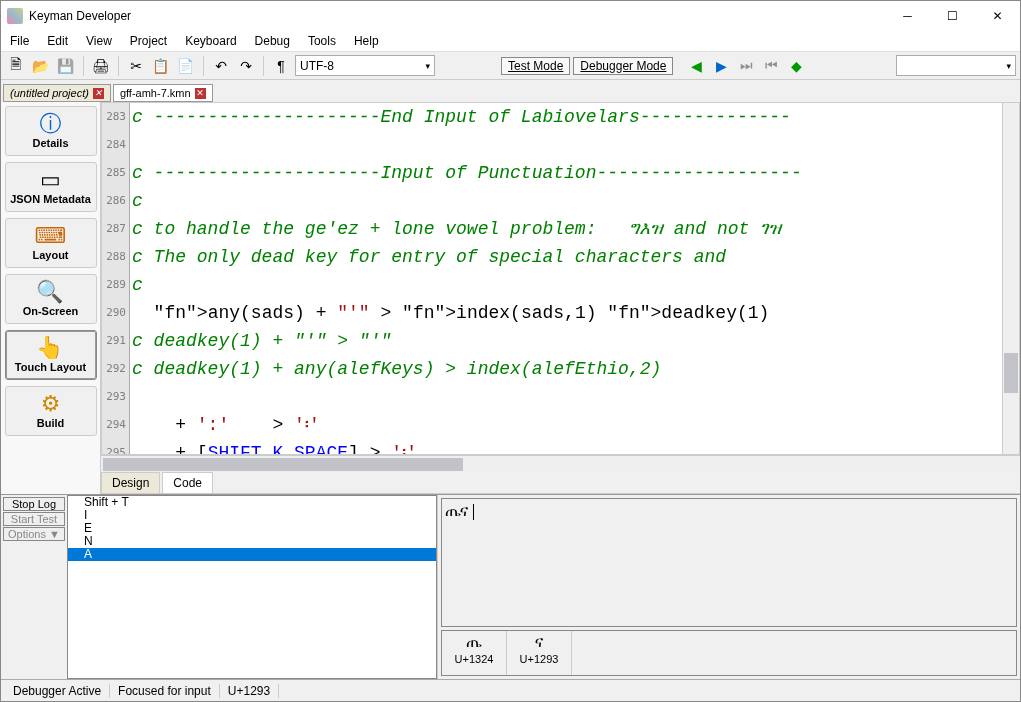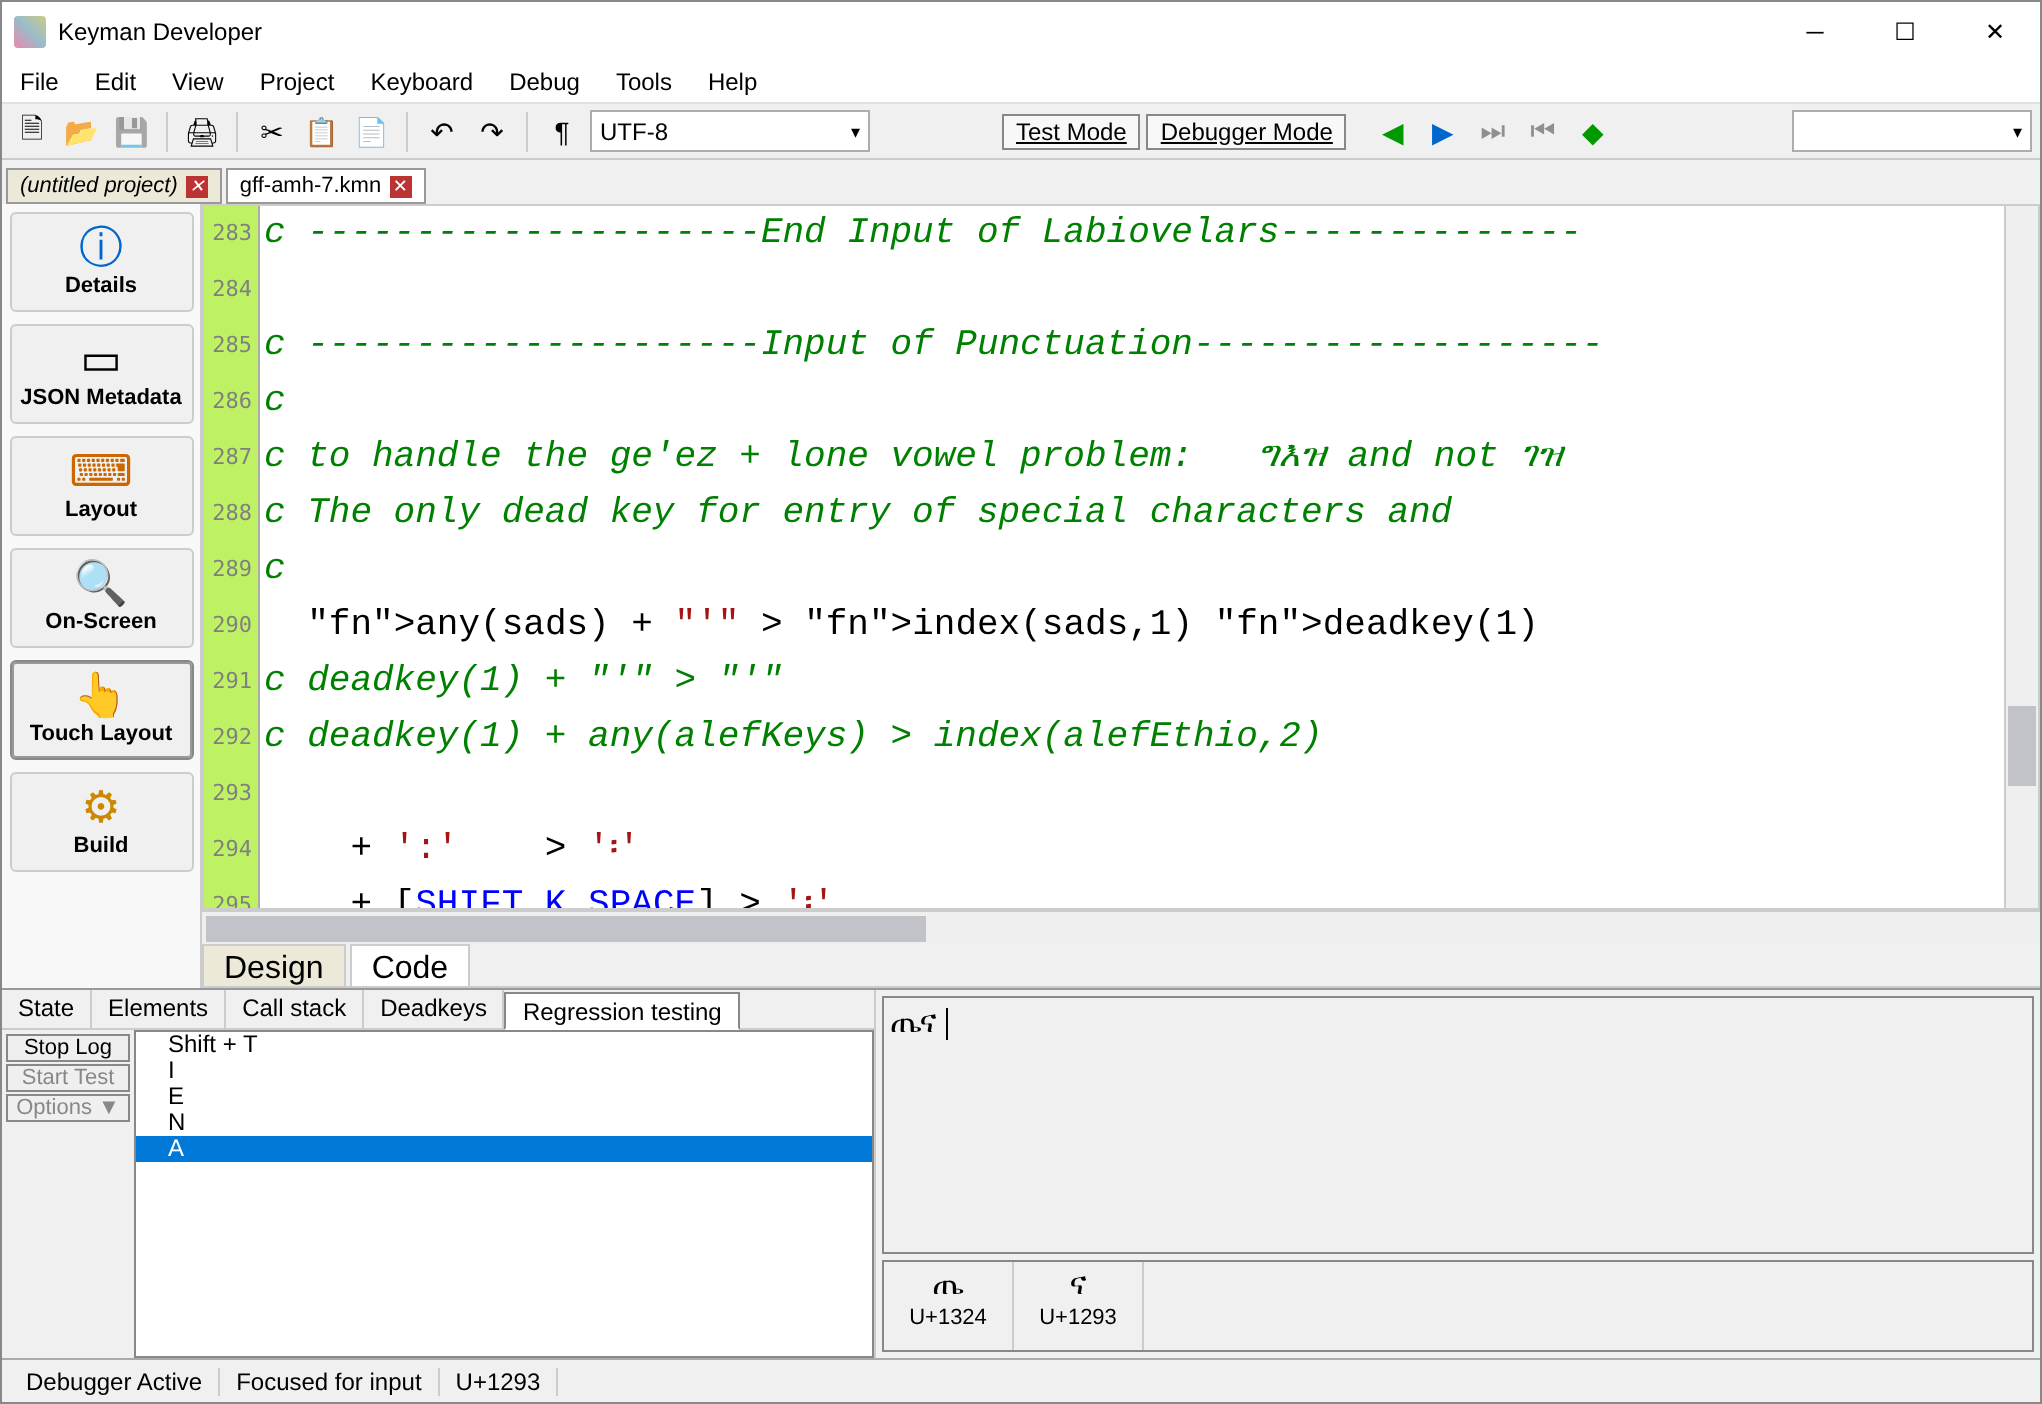--- a/index.html
+++ b/index.html
@@ -24,33 +24,33 @@
 .ftab .xicon { width:11px; height:11px; background:#b33; color:#fff; font-size:9px; line-height:11px; text-align:center; margin-left:4px;}
 .ftab.inactive { font-style: italic; }
 .main { flex: 1; display: flex; min-height: 0; }
 .sidebar { width: 100px; background: #f8f8f8; border-right: 1px solid #ccc; display: flex; flex-direction: column; align-items: center; padding-top: 4px; }
 .sbtn { width: 92px; border: 1px solid #ccc; border-radius: 3px; background: #f0f0f0; padding: 6px 2px; text-align: center; margin-bottom: 6px; font-size: 11px; }
 .sbtn.active { border: 1px solid #888; box-shadow: 0 0 0 1px #999 inset; }
 .sbtn b { font-weight: bold; }
 .sicon { font-size: 22px; margin-bottom: 2px; line-height: 22px; }
 .editorzone { flex: 1; display: flex; flex-direction: column; min-width: 0; }
 .ed { flex: 1; display: flex; background: #fff; border: 1px solid #ccc; font-family: Consolas, "Courier New", monospace; font-size: 18px; position: relative; overflow: hidden; }
-.gutter { width: 28px; background: #bef264; color: #808080; text-align: right; padding-right: 3px; font-family: Consolas, monospace; font-size: 11px; border-right: 1px solid #aaa; }
+.gutter { width: 28px; background: #e5e5e5; color: #808080; text-align: right; padding-right: 3px; font-family: Consolas, monospace; font-size: 11px; border-right: 1px solid #aaa; }
 .gutter div { height: 28px; line-height: 28px; }
 .code { flex: 1; overflow: hidden; }
 .code div.line { height: 28px; line-height: 28px; white-space: pre; padding-left: 2px; }
 .cmt { color: #008000; font-style: italic; }
 .str { color: #a31515; }
 .kw  { color: #00f; }
 .vsb { width: 17px; background: #efefef; border-left: 1px solid #ccc; position: relative; }
 .vsb .th { position: absolute; right:1px; left:1px; background:#c2c3c9; height:40px; top:250px; }
 .hsb { height: 17px; background:#efefef; border-top:1px solid #ccc; display:flex; }
 .hsb .th { width: 360px; height:13px; margin:2px; background:#c2c3c9; }
 .edtabs { height: 22px; display: flex; border-bottom: 1px solid #ccc; background:#f0f0f0; }
-.edtabs span { padding: 3px 10px; border: 1px solid #ccc; border-bottom: none; margin-right: 2px; background:#ece9d8; font-size:16px;}
+.edtabs span { padding: 3px 10px; border: 1px solid #ccc; border-bottom: none; margin-right: 2px; background:#ece9d8; font-size:12px;}
 .edtabs span.active { background:#fff; }
 .debug { height: 185px; display: flex; border-top: 1px solid #999; }
 .dleft { width: 437px; display: flex; flex-direction: column; border-right: 1px solid #ccc; }
 .dtabs { height: 20px; display: flex; border-bottom: 1px solid #ccc; }
 .dtabs span { padding: 2px 8px; border-right:1px solid #ccc; font-size:12px; }
 .dtabs span.active { background:#fff; border:1px solid #888; border-bottom:1px solid #fff; position:relative; top:1px;}
 .dbody { flex:1; display:flex; }
 .dbtns { width:66px; padding:2px; }
 .dbtns button { display:block; width:62px; font-size:11px; margin-bottom:1px; border:1px solid #888; background:#efefef; }
 .dbtns button.dis { color:#888; }
@@ -183,27 +183,20 @@
           <div class="th"></div>
         </div>
       <div class="edtabs">
         <span>Design</span>
         <span class="active">Code</span>
       </div>
     </div>
   </div>
   <div class="debug">
     <div class="dleft">
-      <div class="dtabs">
-        <span>State</span>
-        <span>Elements</span>
-        <span>Call stack</span>
-        <span>Deadkeys</span>
-        <span class="active">Regression testing</span>
-      </div>
       <div class="dbody">
         <div class="dbtns">
           <button>Stop Log</button>
           <button class="dis">Start Test</button>
           <button class="dis">Options ▼</button>
         </div>
         <div class="keylist" id="klist">
             <div>Shift + T</div>
             <div>I</div>
             <div>E</div>

